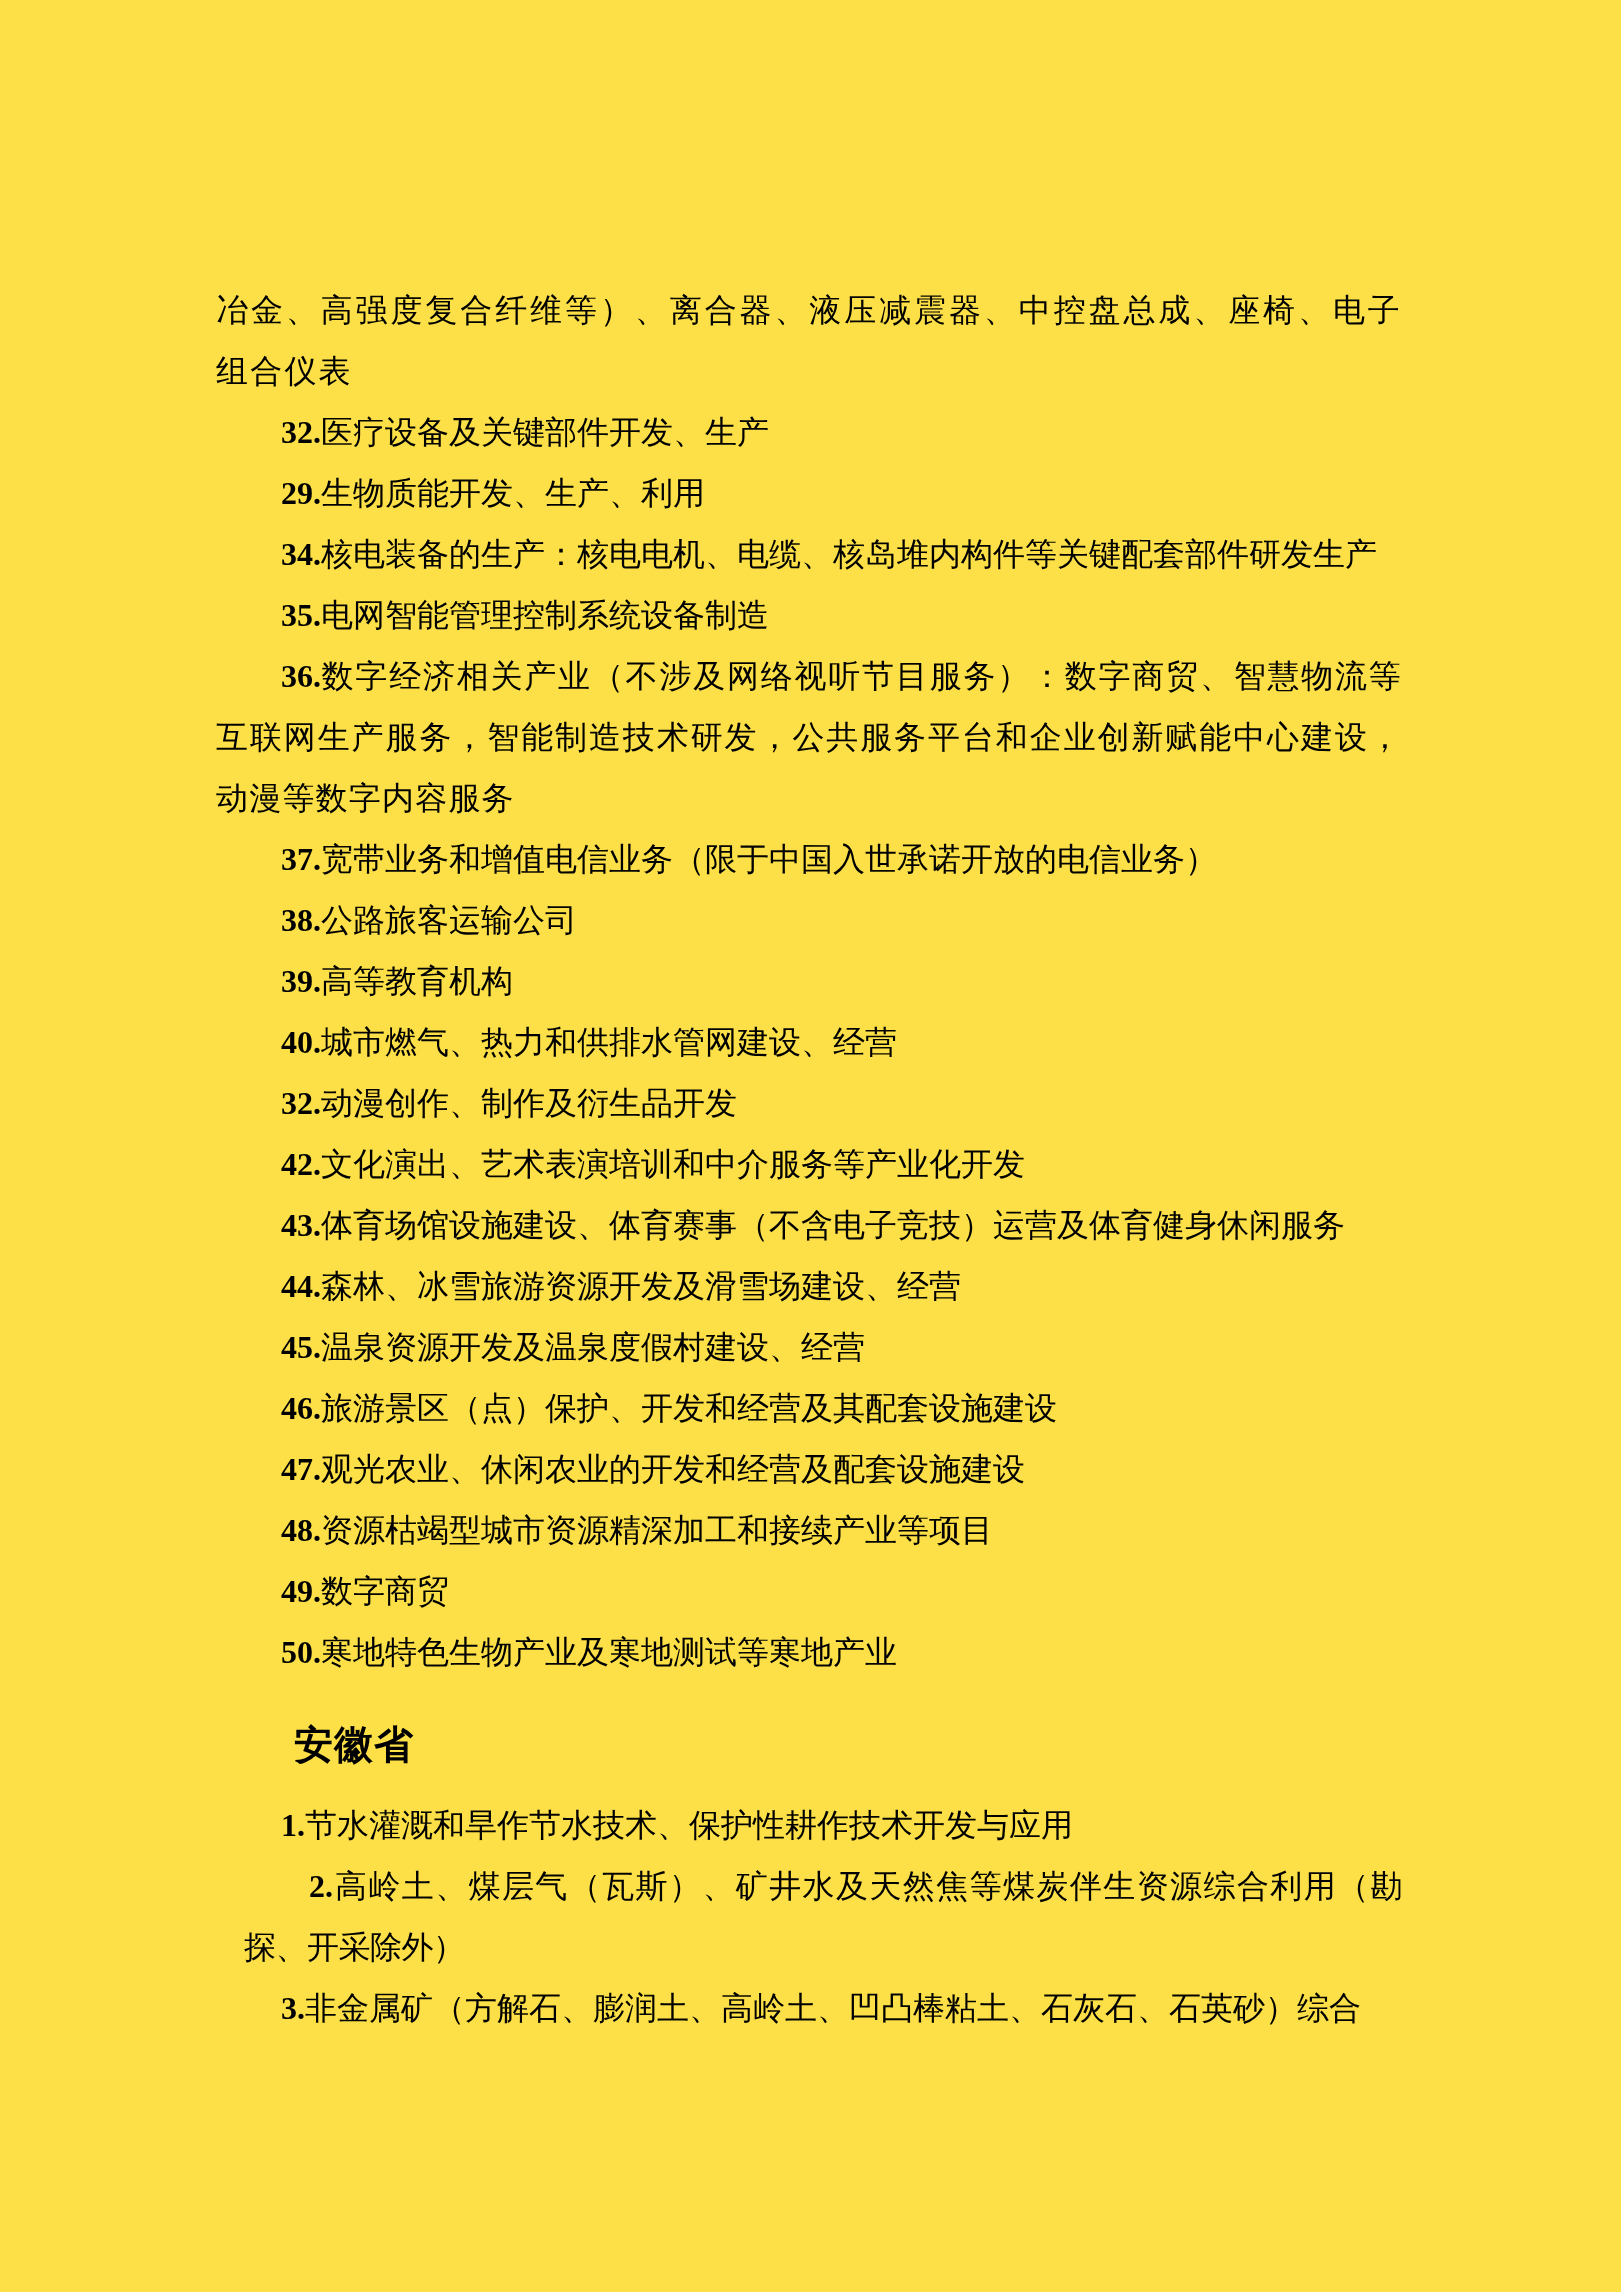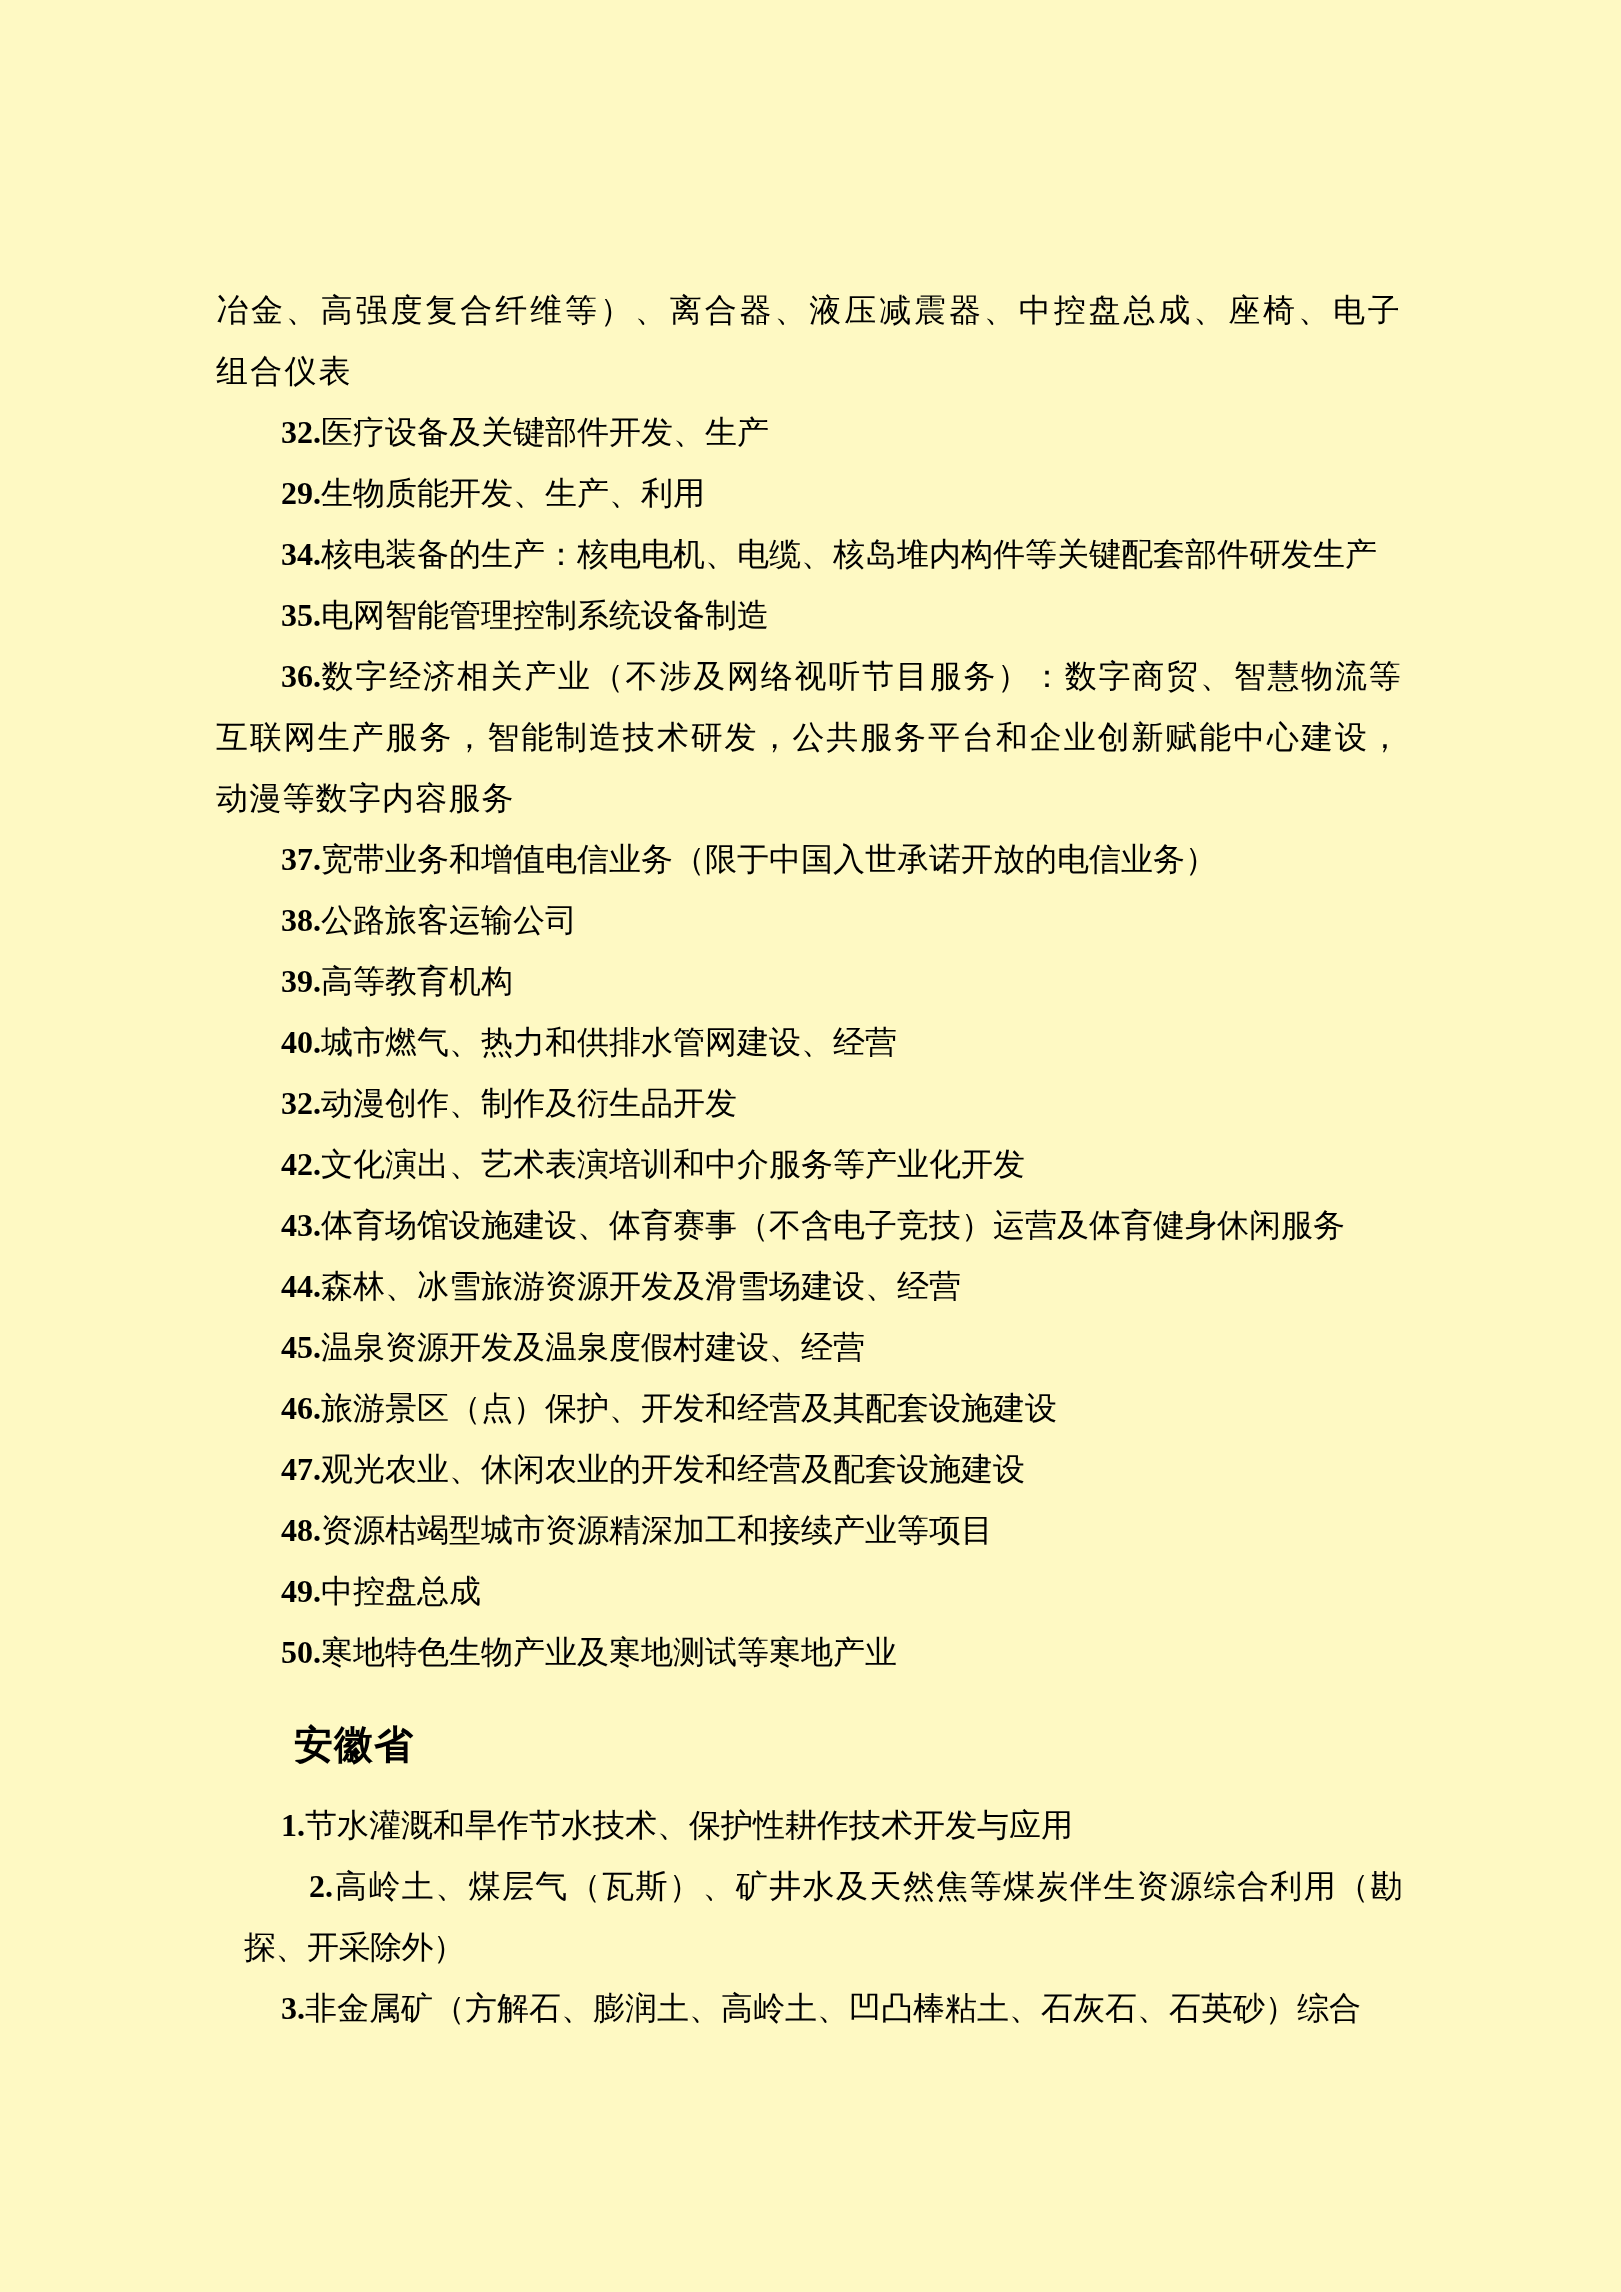--- a/index.html
+++ b/index.html
@@ -4,21 +4,21 @@
 <style>
   html, body {
     margin: 0;
     padding: 0;
     background: #ffffff;
   }
   .page {
     position: relative;
     width: 1621px;
     height: 2293px;
-    background: #fef9c3;
+    background: #fde047;
     color: #000000;
     font-family: "Liberation Serif", "DejaVu Serif", serif;
     overflow: hidden;
   }
   .content {
     position: absolute;
     left: 216px;
     top: 280px;
     width: 1186px;
   }
@@ -76,21 +76,21 @@
         <p class="para item"><span class="num">39.</span><span>高等教育机构</span></p>
         <p class="para item"><span class="num">40.</span><span>城市燃气、热力和供排水管网建设、经营</span></p>
         <p class="para item"><span class="num">32.</span><span>动漫创作、制作及衍生品开发</span></p>
         <p class="para item"><span class="num">42.</span><span>文化演出、艺术表演培训和中介服务等产业化开发</span></p>
         <p class="para item"><span class="num">43.</span><span>体育场馆设施建设、体育赛事（不含电子竞技）运营及体育健身休闲服务</span></p>
         <p class="para item"><span class="num">44.</span><span>森林、冰雪旅游资源开发及滑雪场建设、经营</span></p>
         <p class="para item"><span class="num">45.</span><span>温泉资源开发及温泉度假村建设、经营</span></p>
         <p class="para item"><span class="num">46.</span><span>旅游景区（点）保护、开发和经营及其配套设施建设</span></p>
         <p class="para item"><span class="num">47.</span><span>观光农业、休闲农业的开发和经营及配套设施建设</span></p>
         <p class="para item"><span class="num">48.</span><span>资源枯竭型城市资源精深加工和接续产业等项目</span></p>
-        <p class="para item"><span class="num">49.</span><span>中控盘总成</span></p>
+        <p class="para item"><span class="num">49.</span><span>数字商贸</span></p>
         <p class="para item"><span class="num">50.</span><span>寒地特色生物产业及寒地测试等寒地产业</span></p>
       </div>
 
     <h2 class="section-heading">安徽省</h2>
 
     <div id="list-anhui">
         <p class="para item"><span class="num">1.</span><span>节水灌溉和旱作节水技术、保护性耕作技术开发与应用</span></p>
         <p class="para item ls-tight"><span class="num">2.</span><span>高岭土、煤层气（瓦斯）、矿井水及天然焦等煤炭伴生资源综合利用（勘探、开采除外）</span></p>
         <p class="para item"><span class="num">3.</span><span>非金属矿（方解石、膨润土、高岭土、凹凸棒粘土、石灰石、石英砂）综合</span></p>
       </div>

